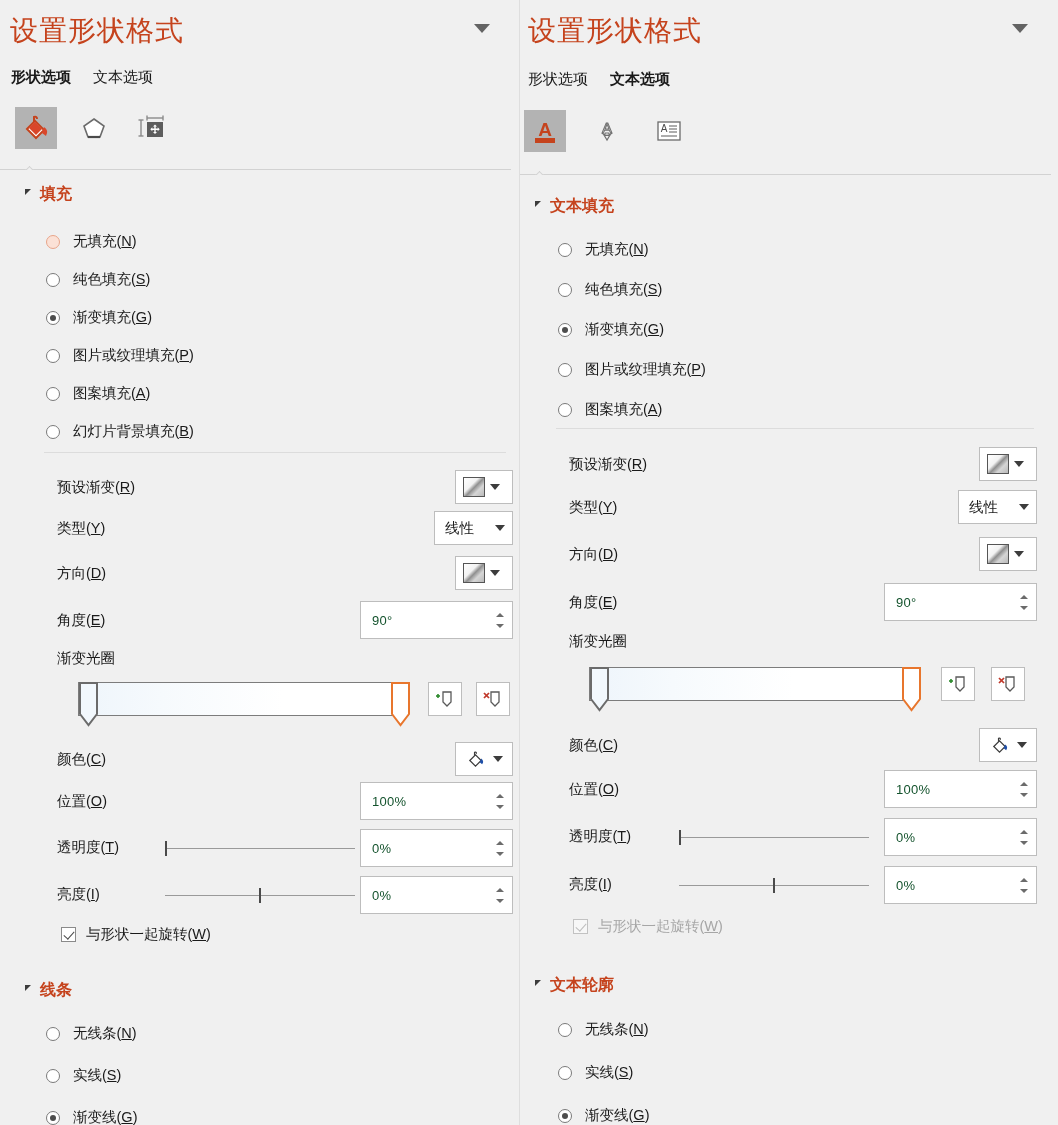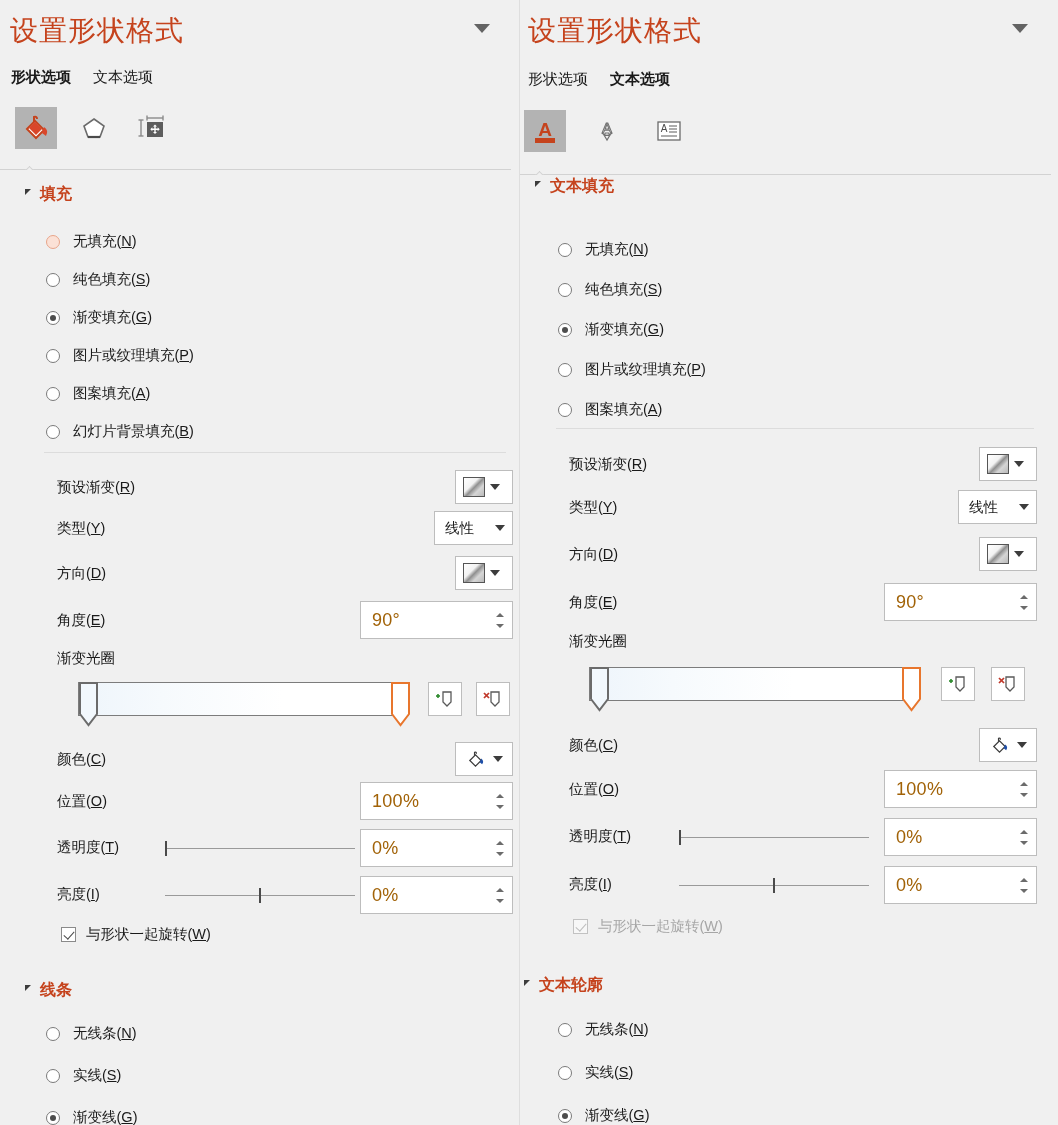--- a/index.html
+++ b/index.html
@@ -118,21 +118,21 @@
     padding: 0 7px 0 10px;
   }
   .combo-text { font-size: 14.5px; color: #1a1a1a; white-space: nowrap; }
 
   
   .spin {
     height: 38px; background: #fff; border: 1px solid #bdbdbd;
     display: flex; align-items: center; justify-content: space-between;
     padding: 0 4px 0 11px;
   }
-  .spin-val { font-size: 18px; color: #a16207; letter-spacing: .3px; }
+  .spin-val { font-size: 13px; color: #14532d; letter-spacing: .3px; }
   .spin-arrows { display: flex; flex-direction: column; gap: 7px; padding-right: 4px; }
   .ar-up, .ar-dn {
     width: 0; height: 0;
     border-left: 4px solid transparent;
     border-right: 4px solid transparent;
   }
   .ar-up { border-bottom: 4px solid #6b6b6b; }
   .ar-dn { border-top: 4px solid #6b6b6b; }
 
   
@@ -463,21 +463,21 @@
           <line x1="8" y1="21" x2="24" y2="21" stroke="#6b6b6b" stroke-width="1.1"></line>
         </svg>
       </div>
     </div>
 
     <div class="icon-sep-wrap" style="position:absolute;left:0;top:165px;width:539px;">
       <div class="icon-sep-line"></div>
       <div class="icon-sep-notch" style="left:12px;"></div>
     </div>
 
-    <div class="section-head" style="position:absolute;left:15px;top:176px;">
+    <div class="section-head" style="position:absolute;left:15px;top:196px;">
       <span class="tri-collapse"></span>
       <span>文本填充</span>
     </div>
 
     <div id="r-fill-options" style="position:absolute;left:38px;top:240px;">
         <div class="radio-row" style="margin-bottom: 21px;">
           <span class="radio"></span>
           <span class="radio-label">无填充(<span class="mn">N</span>)</span>
         </div>
         <div class="radio-row" style="margin-bottom: 21px;">
@@ -637,21 +637,21 @@
       </span>
     </div>
 
     <div class="cb-row" style="position:absolute;left:53px;top:917px;">
       <span class="cbox checked disabled"></span>
       <span class="field-label disabled">
         <span>与形状一起旋转</span>(<span class="mn">W</span>)
       </span>
     </div>
 
-    <div class="section-head" style="position:absolute;left:4px;top:975px;">
+    <div class="section-head" style="position:absolute;left:15px;top:975px;">
       <span class="tri-collapse"></span>
       <span>文本轮廓</span>
     </div>
     <div id="r-line-options" style="position:absolute;left:38px;top:1020px;">
         <div class="radio-row" style="margin-bottom: 24px;">
           <span class="radio"></span>
           <span class="radio-label">无线条(<span class="mn">N</span>)</span>
         </div>
         <div class="radio-row" style="margin-bottom: 24px;">
           <span class="radio"></span>

